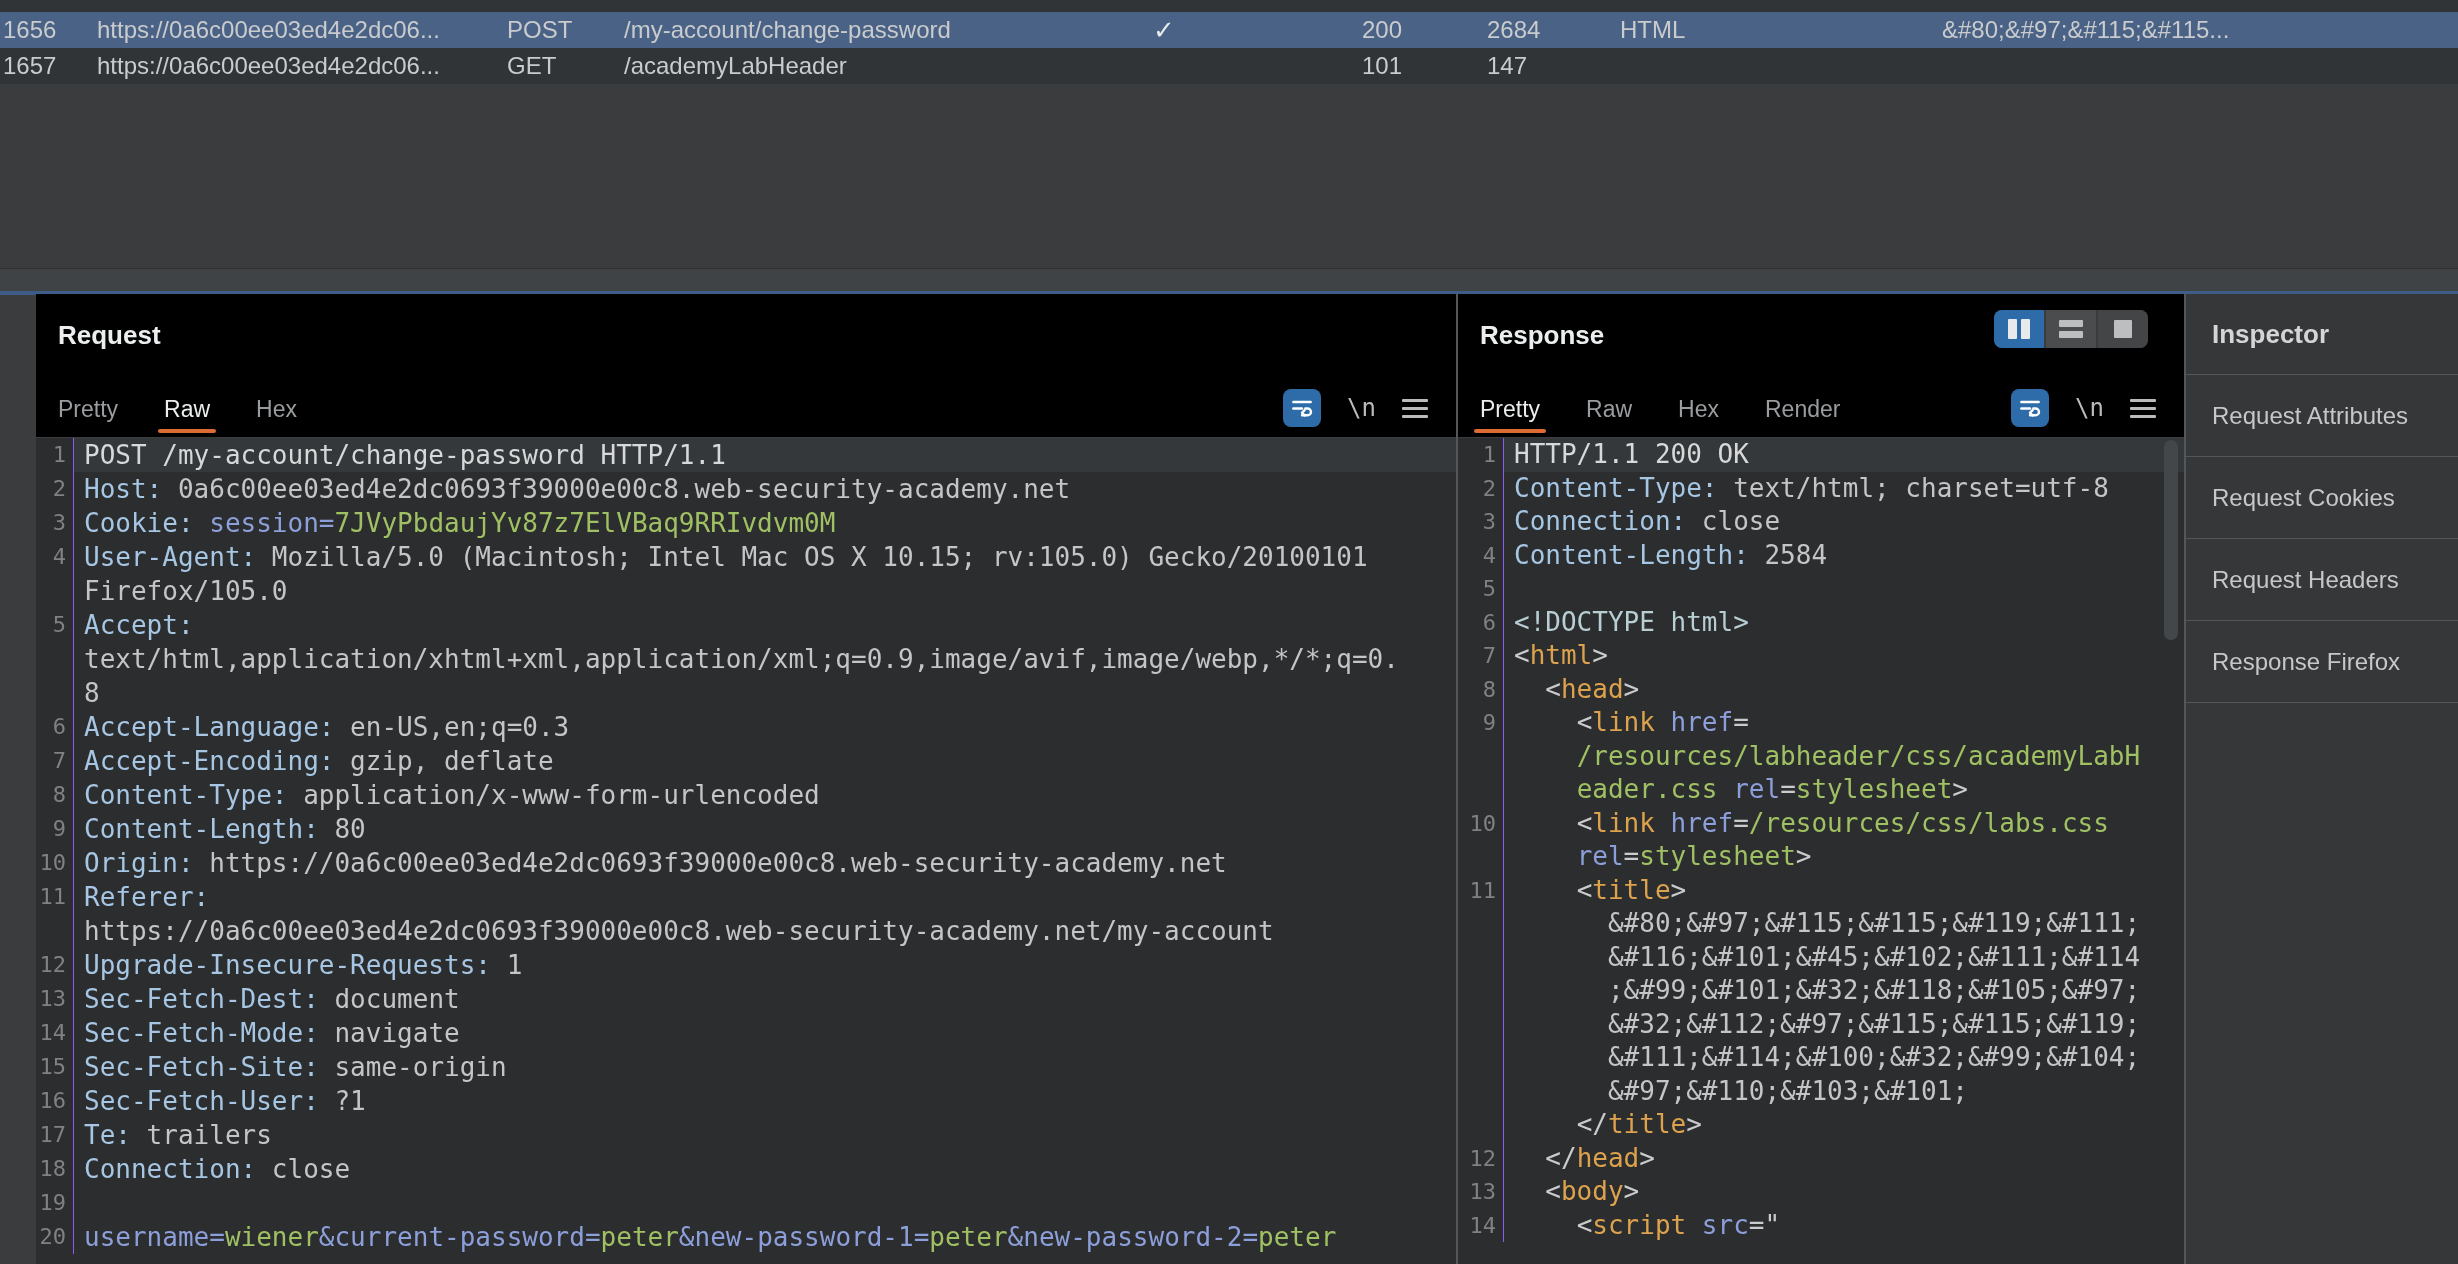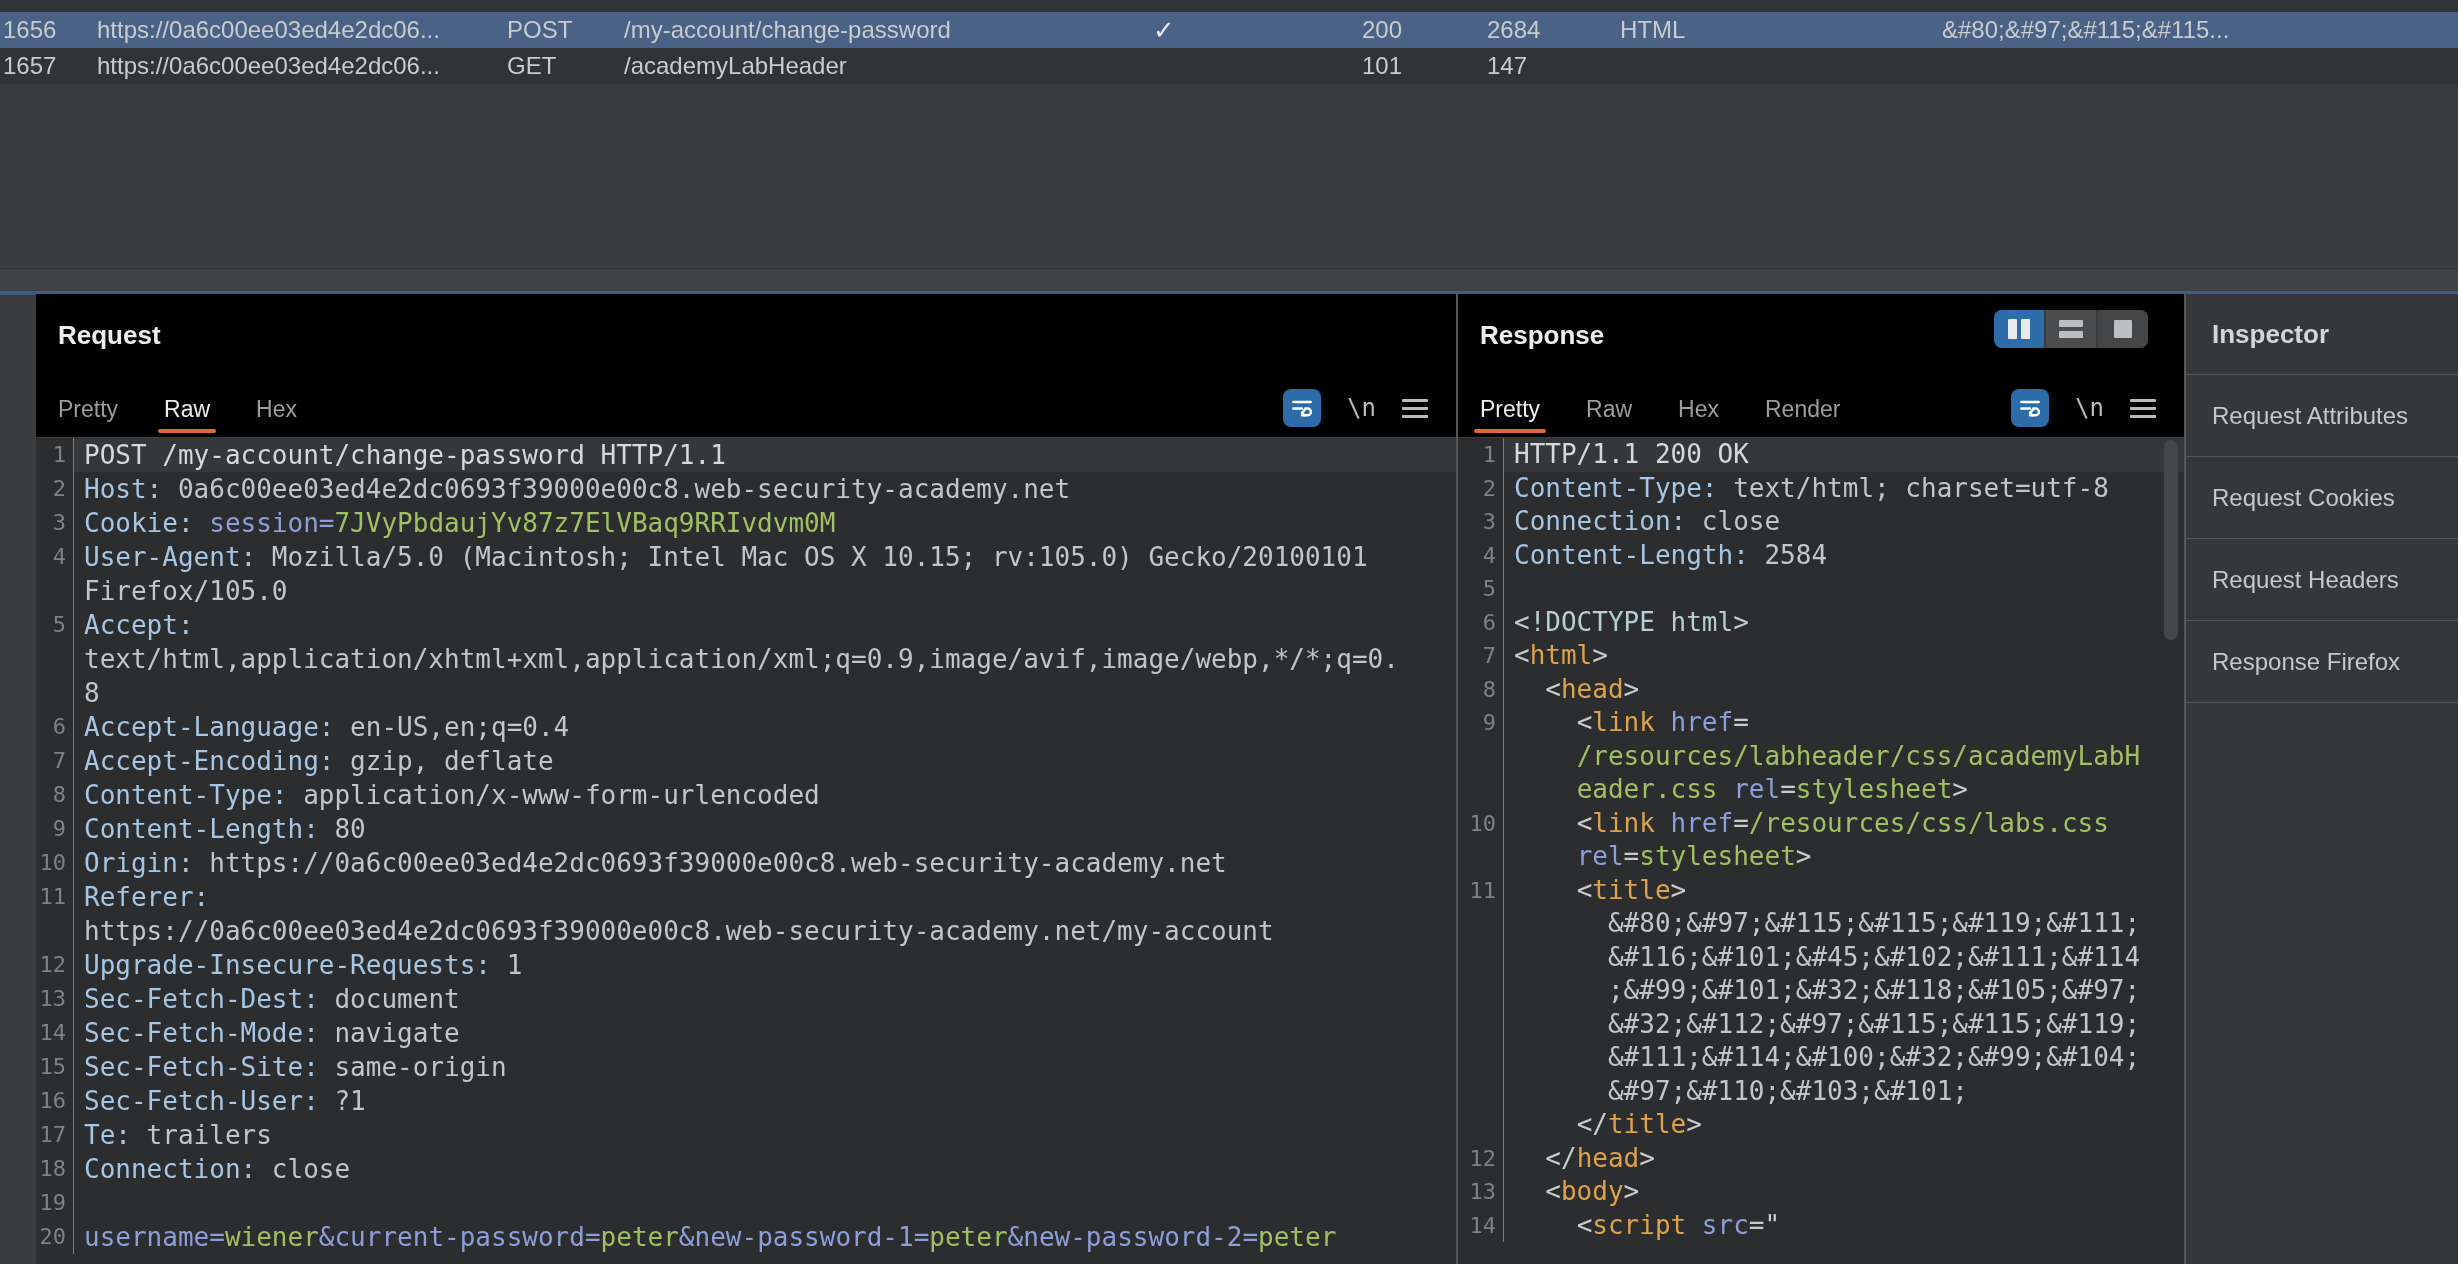--- a/index.html
+++ b/index.html
@@ -178,21 +178,21 @@
         <div class="erow">
           <span class="ln"></span>
           <span class="code"><span class="sp">text/html,application/xhtml+xml,application/xml;q=0.9,image/avif,image/webp,*/*;q=0.</span></span>
         </div>
         <div class="erow">
           <span class="ln"></span>
           <span class="code"><span class="sp">8</span></span>
         </div>
         <div class="erow">
           <span class="ln">6</span>
-          <span class="code"><span class="sh">Accept-Language:</span><span class="sp"> en-US,en;q=0.4</span></span>
+          <span class="code"><span class="sh">Accept-Language:</span><span class="sp"> en-US,en;q=0.3</span></span>
         </div>
         <div class="erow">
           <span class="ln">7</span>
           <span class="code"><span class="sh">Accept-Encoding:</span><span class="sp"> gzip, deflate</span></span>
         </div>
         <div class="erow">
           <span class="ln">8</span>
           <span class="code"><span class="sh">Content-Type:</span><span class="sp"> application/x-www-form-urlencoded</span></span>
         </div>
         <div class="erow">

